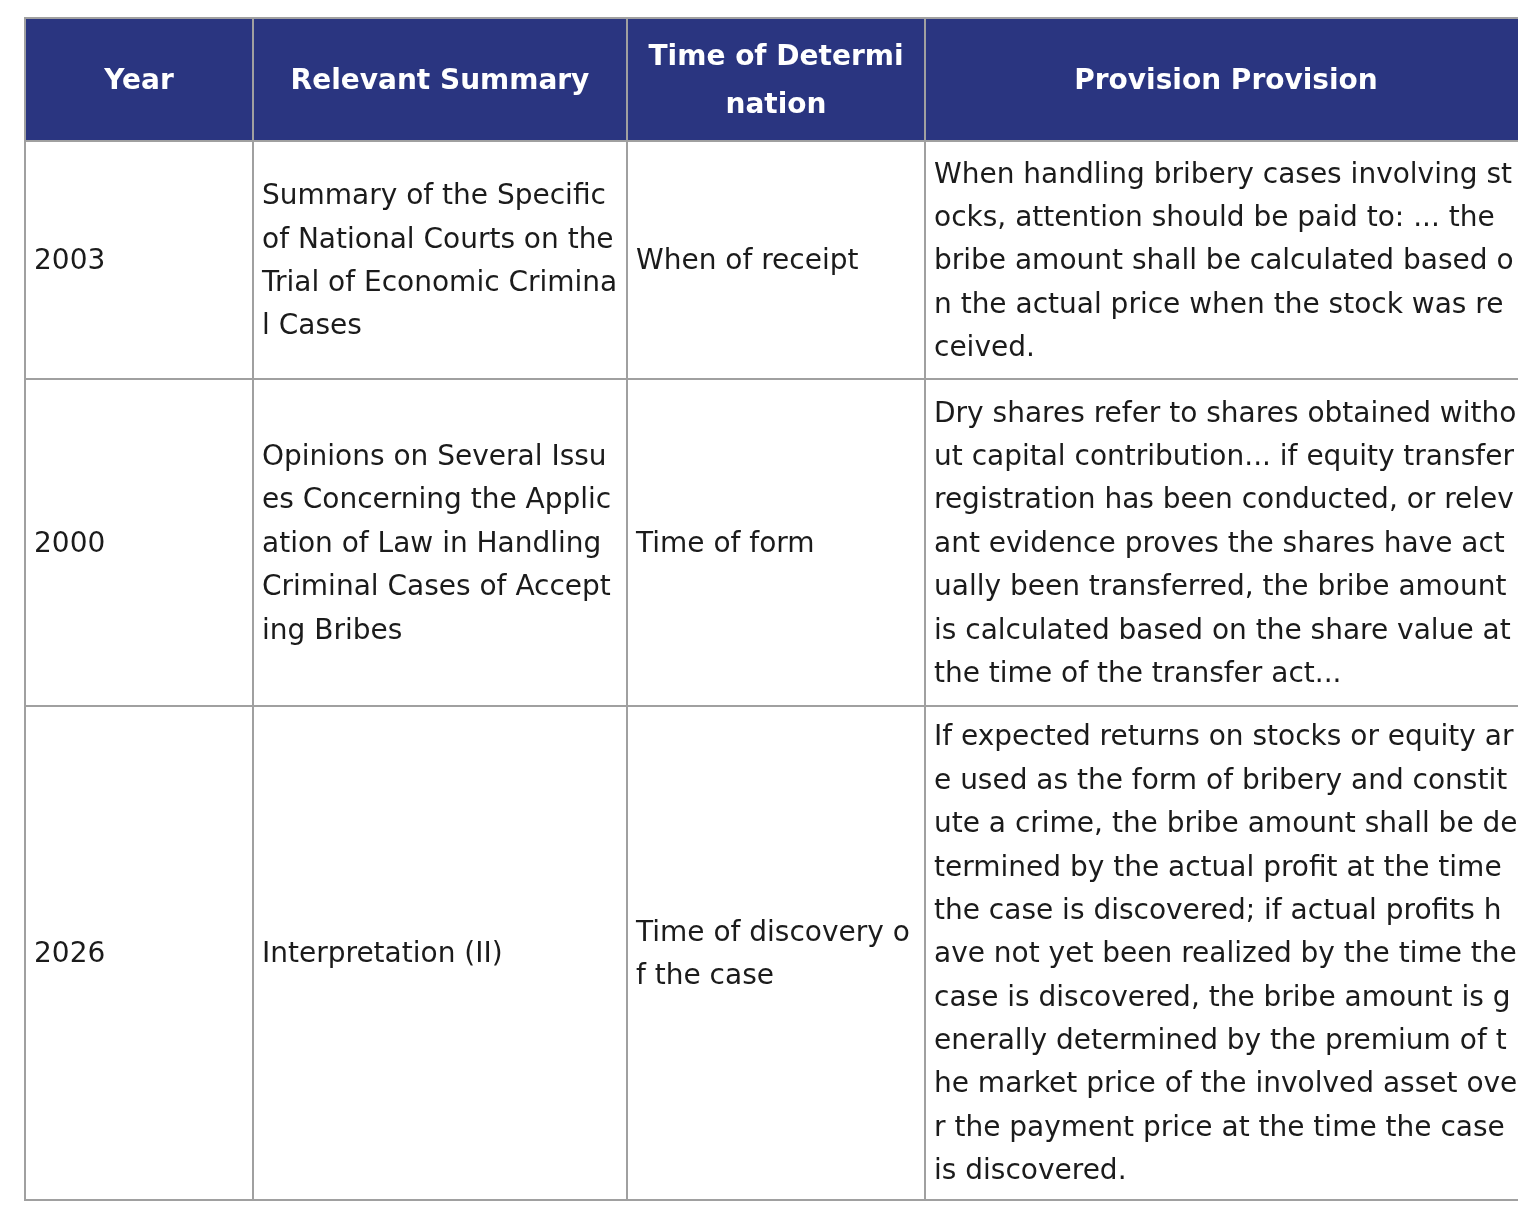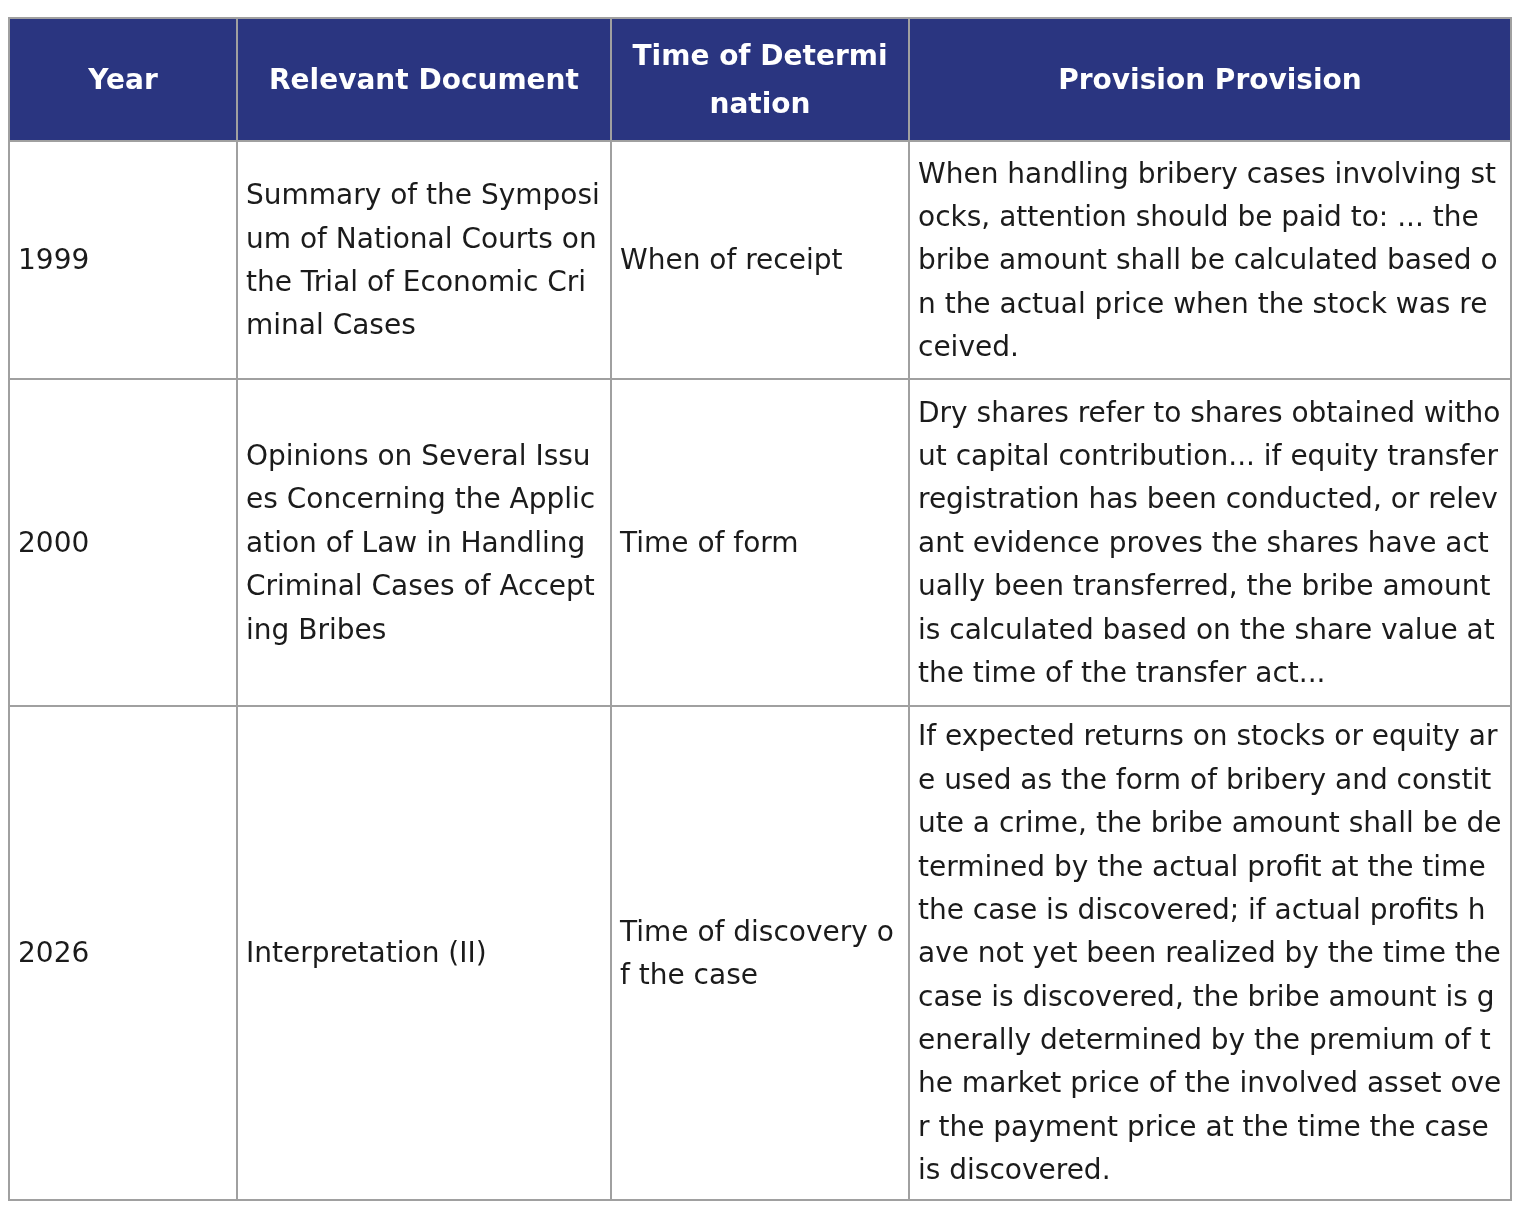--- a/index.html
+++ b/index.html
@@ -12,21 +12,21 @@
   html,body{
     margin:0;
     padding:0;
     background:var(--page_bg);
     font-family:"DejaVu Sans","Liberation Sans",sans-serif;
   }
   .page{
     width:1234px;
     height:1216px;
     box-sizing:border-box;
-    padding:17px 8px;
+    padding:17px 24px;
     background:var(--page_bg);
   }
   table.provisions{
     border-collapse:collapse;
     table-layout:fixed;
     width:1502px;
     height:1182px;
   }
   table.provisions th,
   table.provisions td{
@@ -71,29 +71,29 @@
   <table class="provisions">
     <colgroup>
       <col class="c-year">
       <col class="c-doc">
       <col class="c-time">
       <col class="c-prov">
     </colgroup>
     <thead>
       <tr class="header-row">
         <th>Year</th>
-        <th>Relevant Document</th>
+        <th>Relevant Summary</th>
         <th>Time of Determination</th>
         <th>Provision Provision</th>
       </tr>
     </thead>
     <tbody>
       <tr class="row-0">
-        <td>1999</td>
-        <td>Summary of the Symposium of National Courts on the Trial of Economic Criminal Cases</td>
+        <td>2003</td>
+        <td>Summary of the Specific of National Courts on the Trial of Economic Criminal Cases</td>
         <td>When of receipt</td>
         <td>When handling bribery cases involving stocks, attention should be paid to: ... the bribe amount shall be calculated based on the actual price when the stock was received.</td>
       </tr>
       <tr class="row-1">
         <td>2000</td>
         <td>Opinions on Several Issues Concerning the Application of Law in Handling Criminal Cases of Accepting Bribes</td>
         <td>Time of form</td>
         <td>Dry shares refer to shares obtained without capital contribution... if equity transfer registration has been conducted, or relevant evidence proves the shares have actually been transferred, the bribe amount is calculated based on the share value at the time of the transfer act...</td>
       </tr>
       <tr class="row-2">

